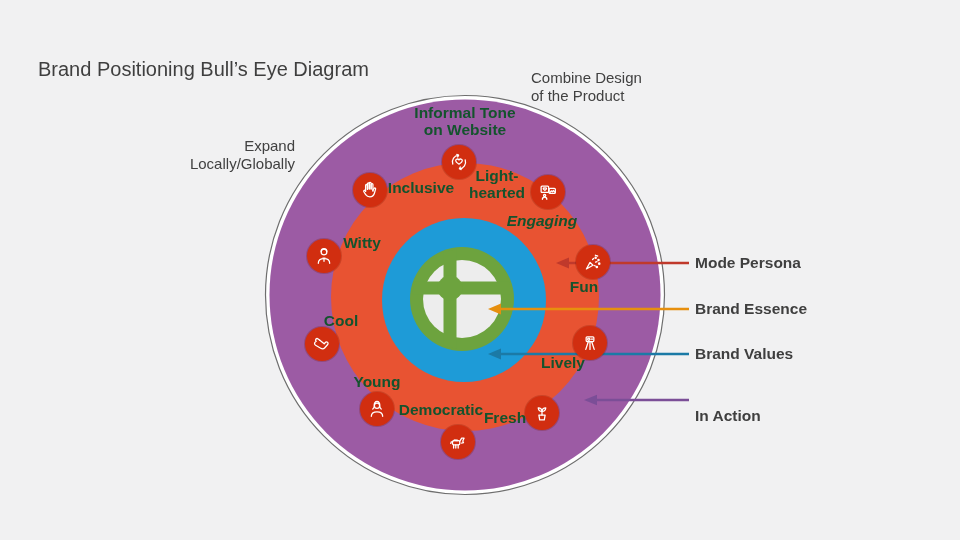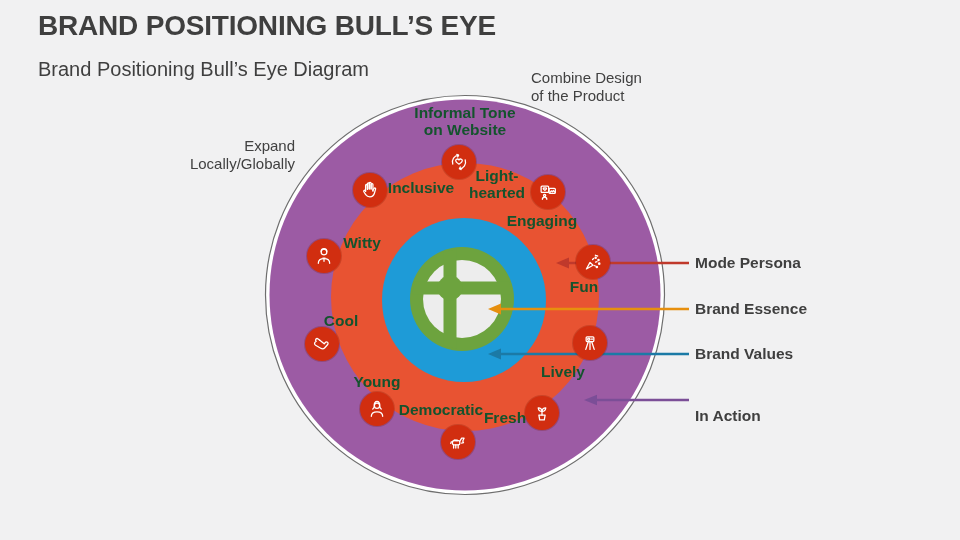--- a/index.html
+++ b/index.html
@@ -32,25 +32,25 @@
   .lbl-engaging-interaction{left:521px;top:488px;text-align:left;}
   .ring-label,.trait{
     position:absolute;z-index:3;
     transform:translate(-50%,-50%);
     color:#14532d;font-weight:700;font-size:15.5px;
     text-align:center;white-space:pre-line;line-height:1.12;
   }
   .ring-label{left:465px;top:121px;}
   .t-inclusive{left:421px;top:188px;}
   .t-light-hearted{left:497px;top:184px;}
-  .t-engaging{left:542px;top:221px;}
+  .t-engaging{left:542px;top:221px;font-style:italic;}
   .t-witty{left:362px;top:243px;}
   .t-fun{left:584px;top:287px;}
   .t-cool{left:341px;top:321px;}
-  .t-lively{left:563px;top:372px;text-align:right;}
+  .t-lively{left:563px;top:363px;text-align:right;}
   .t-young{left:377px;top:382px;}
   .t-democratic{left:441px;top:410px;}
   .t-fresh{left:505px;top:418px;}
   .trait-icon{
     position:absolute;z-index:2;
     width:34px;height:34px;border-radius:50%;
     background:#d12e10;
     transform:translate(-50%,-50%);
     display:flex;align-items:center;justify-content:center;
     box-shadow:0 0 0 1px rgba(120,20,0,0.25);
@@ -74,21 +74,20 @@
   .lg-persona{top:263px;}
   .lg-essence{top:309px;}
   .lg-values{top:354px;}
   .lg-action{top:400px;margin-top:16px;}
 </style>
 </head>
 <body>
 
 <div class="slide">
 
-  <div class="title">BRAND POSITIONING BULL’S EYE</div>
   <div class="subtitle">Brand Positioning Bull’s Eye Diagram</div>
 
   <svg class="diagram-svg" width="960" height="540" viewBox="0 0 960 540">
     <defs>
       <clipPath id="target-clip">
           <circle cx="462" cy="299" r="50"></circle>
         </clipPath>
     </defs>
     <circle cx="465" cy="295" r="199.5" fill="#ffffff" stroke="#6e6e6e" stroke-width="1.2"></circle>
     <circle cx="465" cy="295" r="195.5" fill="#9c5ba4"></circle>

